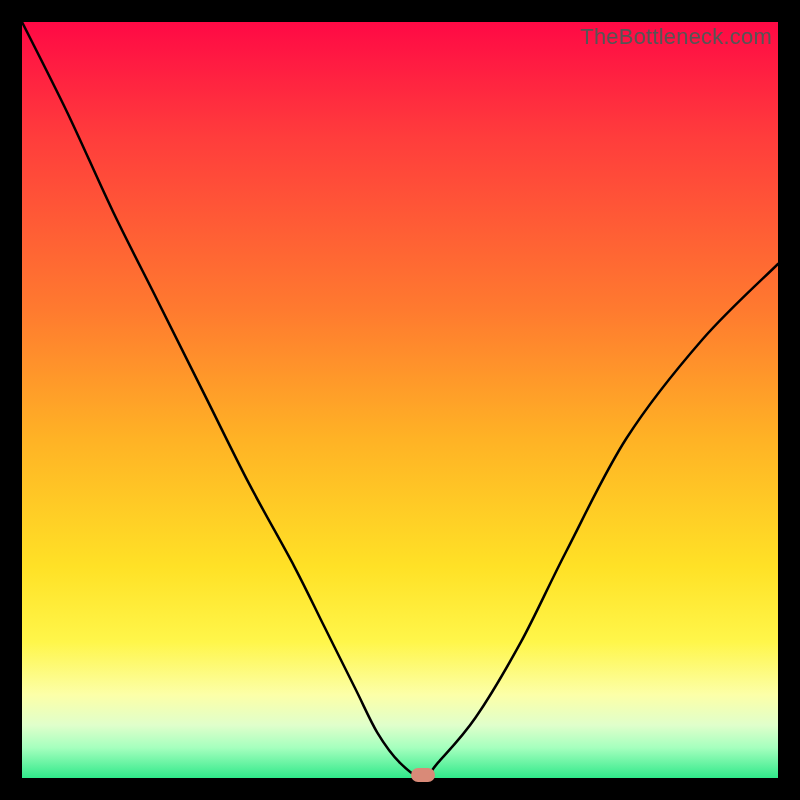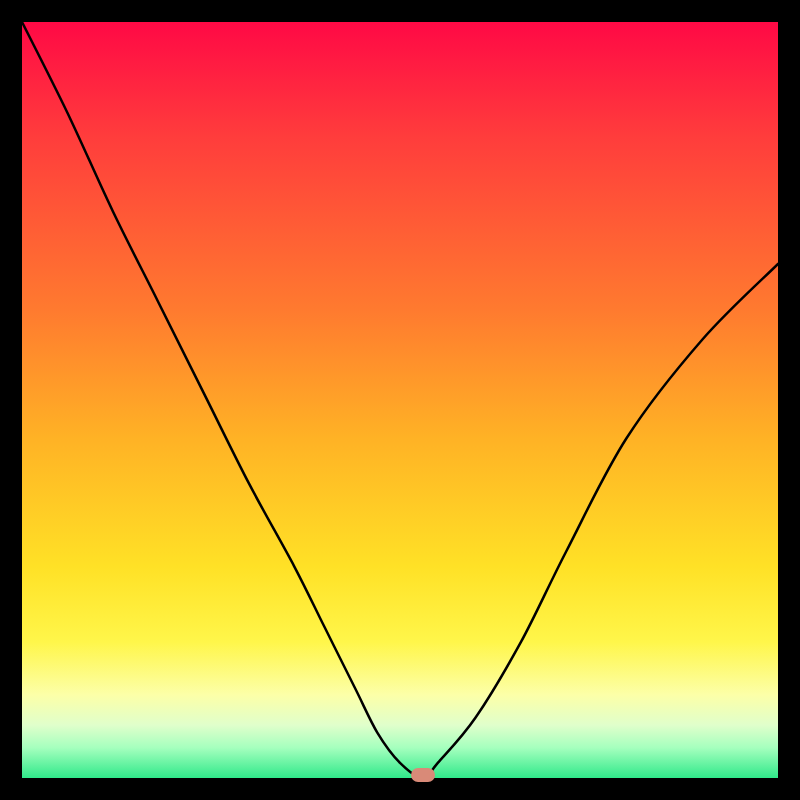--- a/index.html
+++ b/index.html
@@ -61,20 +61,21 @@
     background: #d98a78;
     transform: translate(-50%, -50%);
   }
 </style>
 </head>
 <body>
 
 <div class="frame">
   <div class="plot">
 
+    <div class="watermark">TheBottleneck.com</div>
 
     <svg class="curve" viewBox="0 0 756 756" preserveAspectRatio="none">
       <path id="curve-path" fill="none" stroke="#000" stroke-width="2.5" stroke-linecap="round" stroke-linejoin="round" d="M 0.0 0.0 C 7.6 15.1, 30.2 59.2, 45.4 90.7 C 60.5 122.2, 75.6 157.5, 90.7 189.0 C 105.8 220.5, 121.0 249.5, 136.1 279.7 C 151.2 310.0, 166.3 340.2, 181.4 370.4 C 196.6 400.7, 211.7 432.2, 226.8 461.2 C 241.9 490.1, 259.6 520.4, 272.2 544.3 C 284.8 568.3, 292.3 584.6, 302.4 604.8 C 312.5 625.0, 323.8 647.6, 332.6 665.3 C 341.5 682.9, 347.8 698.0, 355.3 710.6 C 362.9 723.2, 370.4 733.3, 378.0 740.9 C 385.6 748.4, 394.4 756.0, 400.7 756.0 C 407.0 756.0, 407.0 751.0, 415.8 740.9 C 424.6 730.8, 439.7 715.7, 453.6 695.5 C 467.5 675.4, 483.8 647.6, 499.0 619.9 C 514.1 592.2, 526.7 563.2, 544.3 529.2 C 562.0 495.2, 582.1 451.1, 604.8 415.8 C 627.5 380.5, 655.2 346.5, 680.4 317.5 C 705.6 288.5, 743.4 254.5, 756.0 241.9"></path>
     </svg>
 
     <div id="minpt" class="minpoint" style="left: 400.68px; top: 753px;"></div>
 
   </div>
 </div>
 

